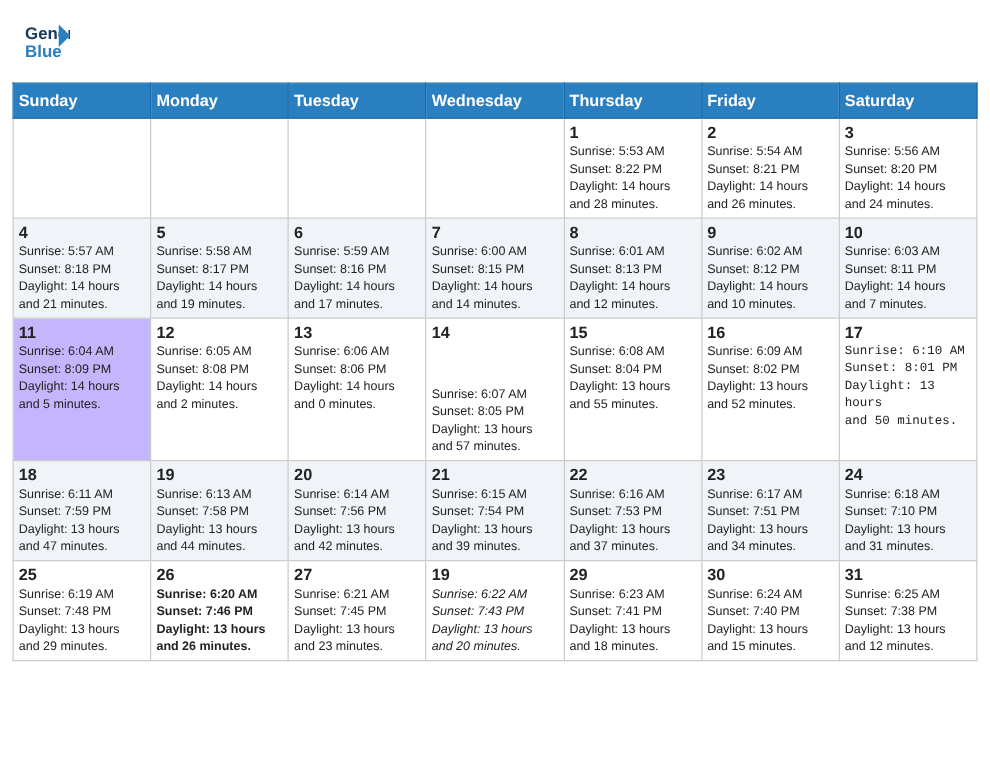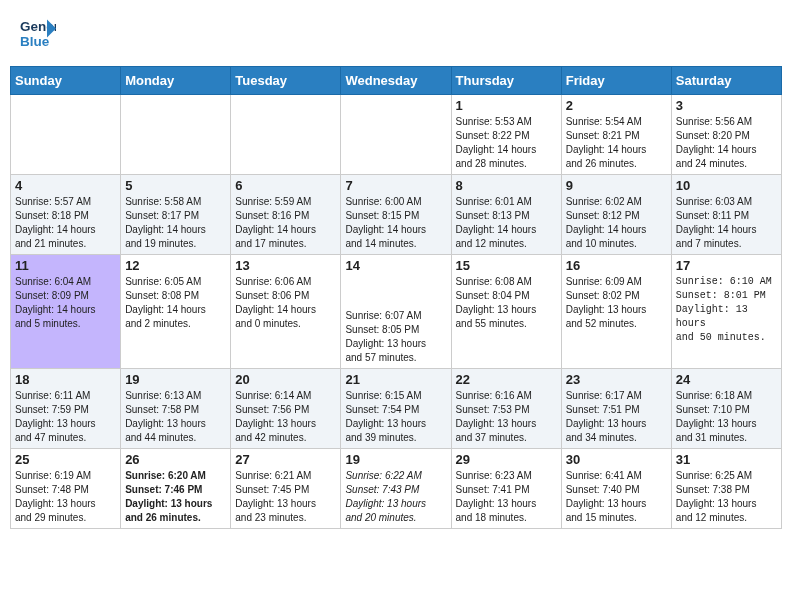--- a/index.html
+++ b/index.html
@@ -328,21 +328,21 @@
         </td>
         <td style="background: rgb(255, 255, 255);">
           <span class="day-number">29</span>
           <div class="day-info" style="white-space: pre-line;">Sunrise: 6:23 AM
 Sunset: 7:41 PM
 Daylight: 13 hours
 and 18 minutes.</div>
         </td>
         <td style="background: rgb(255, 255, 255);">
           <span class="day-number">30</span>
-          <div class="day-info" style="white-space: pre-line;">Sunrise: 6:41 AM
+          <div class="day-info" style="white-space: pre-line;">Sunrise: 6:24 AM
 Sunset: 7:40 PM
 Daylight: 13 hours
 and 15 minutes.</div>
         </td>
         <td style="background: rgb(255, 255, 255);">
           <span class="day-number">31</span>
           <div class="day-info" style="white-space: pre-line;">Sunrise: 6:25 AM
 Sunset: 7:38 PM
 Daylight: 13 hours
 and 12 minutes.</div>

